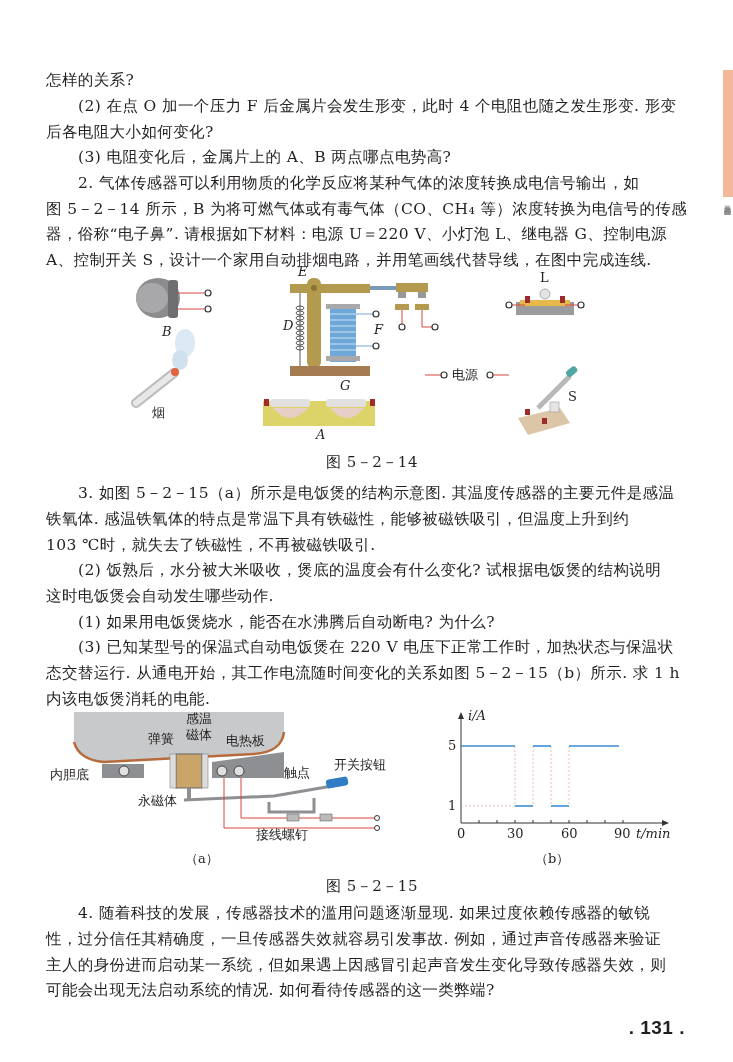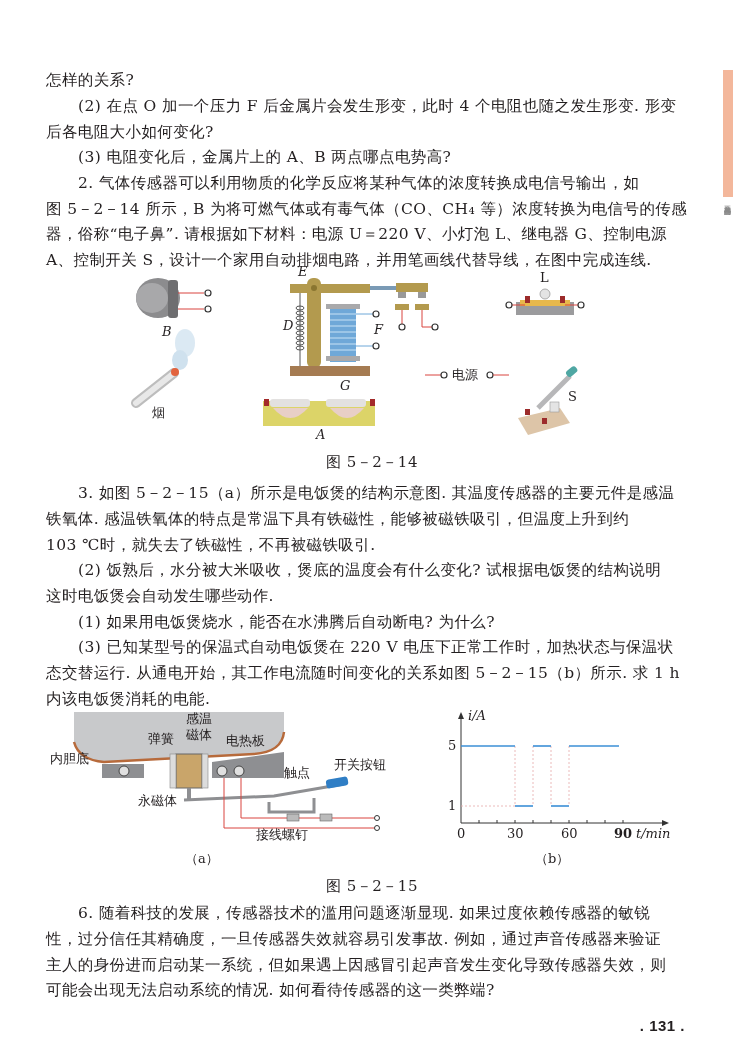--- a/index.html
+++ b/index.html
@@ -4,21 +4,21 @@
 <style>
   html, body { margin: 0; padding: 0; background: #ffffff; }
   body { width: 733px; height: 1062px; position: relative; overflow: hidden;
          font-family: "DejaVu Serif", "Liberation Serif", serif; color: #231f20; }
   .line { position: absolute; left: 46px; width: 628px; font-size: 15.5px; line-height: 20px;
           white-space: nowrap; letter-spacing: 0.4px; }
   .indent { left: 78px; width: 596px; }
   .fig-cap { position: absolute; font-size: 15px; letter-spacing: 0.5px; white-space: nowrap; }
   .sub-cap { position: absolute; font-size: 13px; white-space: nowrap; }
   .page-num { position: absolute; right: 48px; top: 1017px; font-family: "Liberation Sans", sans-serif;
-              font-size: 15px; font-weight: bold; letter-spacing: 0.5px; }
+              font-size: 19px; font-weight: bold; letter-spacing: 0.5px; }
   .side-tab { position: absolute; right: 0; top: 70px; width: 10px; height: 127px; background: #f3b79b; }
   .side-text { position: absolute; right: 2px; top: 200px; width: 8px; height: 110px;
                font-size: 7px; line-height: 9px; color: #8a8a8a; writing-mode: vertical-rl;
                font-family: "DejaVu Sans", sans-serif; overflow: hidden; }
   .fig { position: absolute; }
   .lbl { position: absolute; font-size: 13px; white-space: nowrap; }
   .ital { font-style: italic; }
 </style>
 </head>
 <body>
@@ -186,21 +186,21 @@
     <polyline points="225,90 225,100 270,100 270,86" fill="none" stroke="#8e8f92" stroke-width="3"></polyline>
     <line x1="180" y1="66" x2="180" y2="116" stroke="#d9443f" stroke-width="1"></line>
     <line x1="180" y1="116" x2="330" y2="116" stroke="#d9443f" stroke-width="1"></line>
     <line x1="197" y1="66" x2="197" y2="106" stroke="#d9443f" stroke-width="1"></line>
     <line x1="197" y1="106" x2="330" y2="106" stroke="#d9443f" stroke-width="1"></line>
     <rect x="243" y="102" width="12" height="7" fill="#bbb" stroke="#666" stroke-width="0.6"></rect>
     <rect x="276" y="102" width="12" height="7" fill="#bbb" stroke="#666" stroke-width="0.6"></rect>
     <circle cx="333" cy="106" r="2.5" fill="#fff" stroke="#333" stroke-width="1"></circle>
     <circle cx="333" cy="116" r="2.5" fill="#fff" stroke="#333" stroke-width="1"></circle>
   </svg>
-  <span class="lbl" style="left:6px; top:38px;">内胆底</span>
+  <span class="lbl" style="left:6px; top:54px;">内胆底</span>
   <span class="lbl" style="left:104px; top:18px;">弹簧</span>
   <span class="lbl" style="left:142px; top:-2px;">感温</span>
   <span class="lbl" style="left:142px; top:14px;">磁体</span>
   <span class="lbl" style="left:182px; top:20px;">电热板</span>
   <span class="lbl" style="left:94px; top:80px;">永磁体</span>
   <span class="lbl" style="left:240px; top:52px;">触点</span>
   <span class="lbl" style="left:290px; top:44px;">开关按钮</span>
   <span class="lbl" style="left:212px; top:114px;">接线螺钉</span>
 </div>
 <div class="sub-cap" style="left:185px; top:850px;">（a）</div>
@@ -239,25 +239,25 @@
       <line x1="111" y1="98" x2="129" y2="98"></line>
       <line x1="129" y1="38" x2="179" y2="38"></line>
     </g>
   </svg>
   <span class="lbl ital" style="left:28px; top:0px;">i/A</span>
   <span class="lbl" style="left:8px; top:30px;">5</span>
   <span class="lbl" style="left:8px; top:90px;">1</span>
   <span class="lbl" style="left:17px; top:118px;">0</span>
   <span class="lbl" style="left:67px; top:118px;">30</span>
   <span class="lbl" style="left:121px; top:118px;">60</span>
-  <span class="lbl" style="left:174px; top:118px;font-weight:bold;">90</span>
+  <span class="lbl" style="left:174px; top:118px;">90</span>
   <span class="lbl ital" style="left:196px; top:118px;">t/min</span>
 </div>
 <div class="sub-cap" style="left:535px; top:850px;">（b）</div>
 
 <div class="fig-cap" style="left:326px; top:877px;">图 5－2－15</div>
 
-<div class="line indent" style="top:903px">6. 随着科技的发展，传感器技术的滥用问题逐渐显现. 如果过度依赖传感器的敏锐</div>
+<div class="line indent" style="top:903px">4. 随着科技的发展，传感器技术的滥用问题逐渐显现. 如果过度依赖传感器的敏锐</div>
 <div class="line" style="top:929px">性，过分信任其精确度，一旦传感器失效就容易引发事故. 例如，通过声音传感器来验证</div>
 <div class="line" style="top:955px">主人的身份进而启动某一系统，但如果遇上因感冒引起声音发生变化导致传感器失效，则</div>
 <div class="line" style="top:980px">可能会出现无法启动系统的情况. 如何看待传感器的这一类弊端?</div>
 
 <div class="page-num">. 131 .</div>
 
 </body></html>

